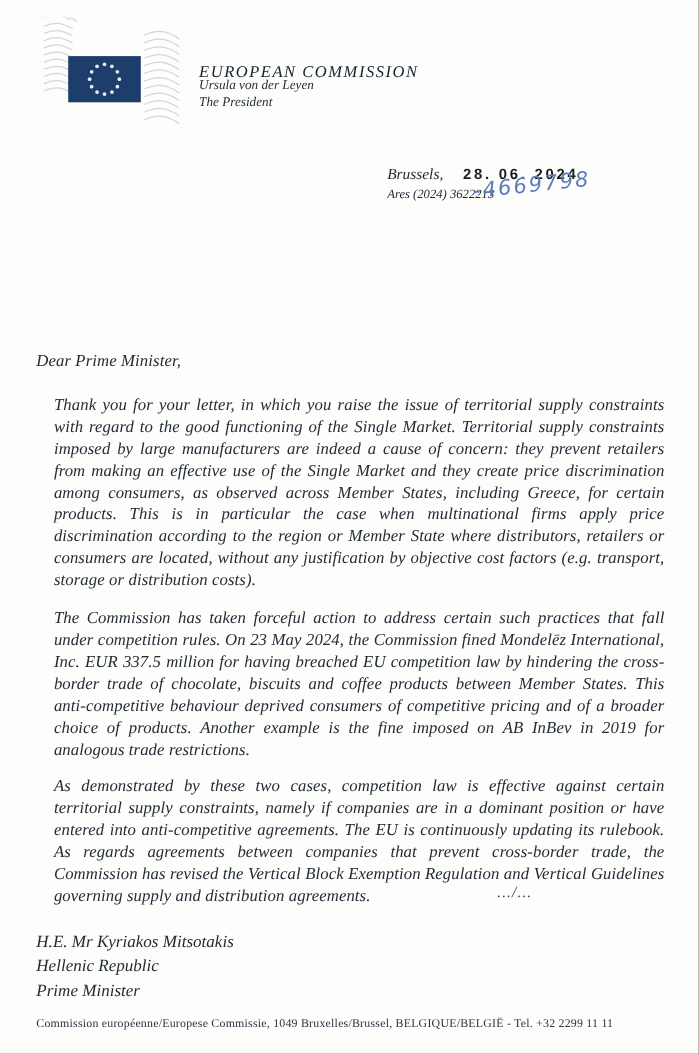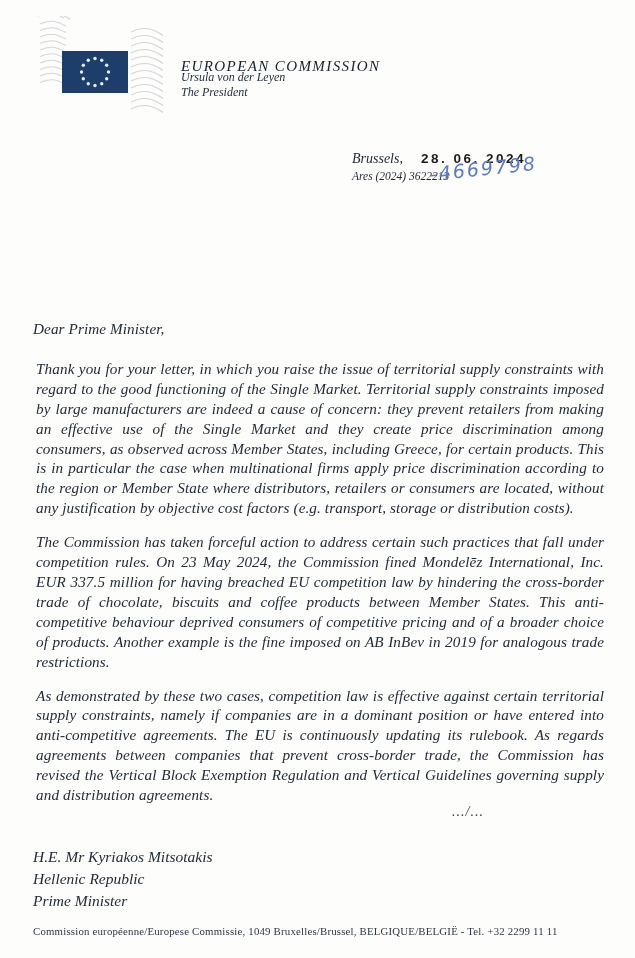--- a/index.html
+++ b/index.html
@@ -39,21 +39,21 @@
     transform:rotate(-6deg);transform-origin:left center;white-space:nowrap;
   }
   
   .body-text{
     position:absolute;left:33px;top:307px;width:571px;
     font-style:italic;font-size:15.2px;line-height:19.9px;
     color:var(--text-dark,#232c36);
     text-align:justify;letter-spacing:.1px;
   }
   .salutation{margin:12px 0 20px 0;text-align:left;}
-  .body-text p{margin:0 0 14px 3px;}
+  .body-text p{margin:0 0 14px 16px;}
   .cont-mark{
     position:absolute;left:452px;top:804px;
     font-style:italic;font-size:14px;letter-spacing:1px;color:#3a4550;
   }
   
   .addressee{
     position:absolute;left:33px;top:846px;
     font-style:italic;font-size:15.5px;line-height:22px;
     color:var(--text-dark,#232c36);
   }

